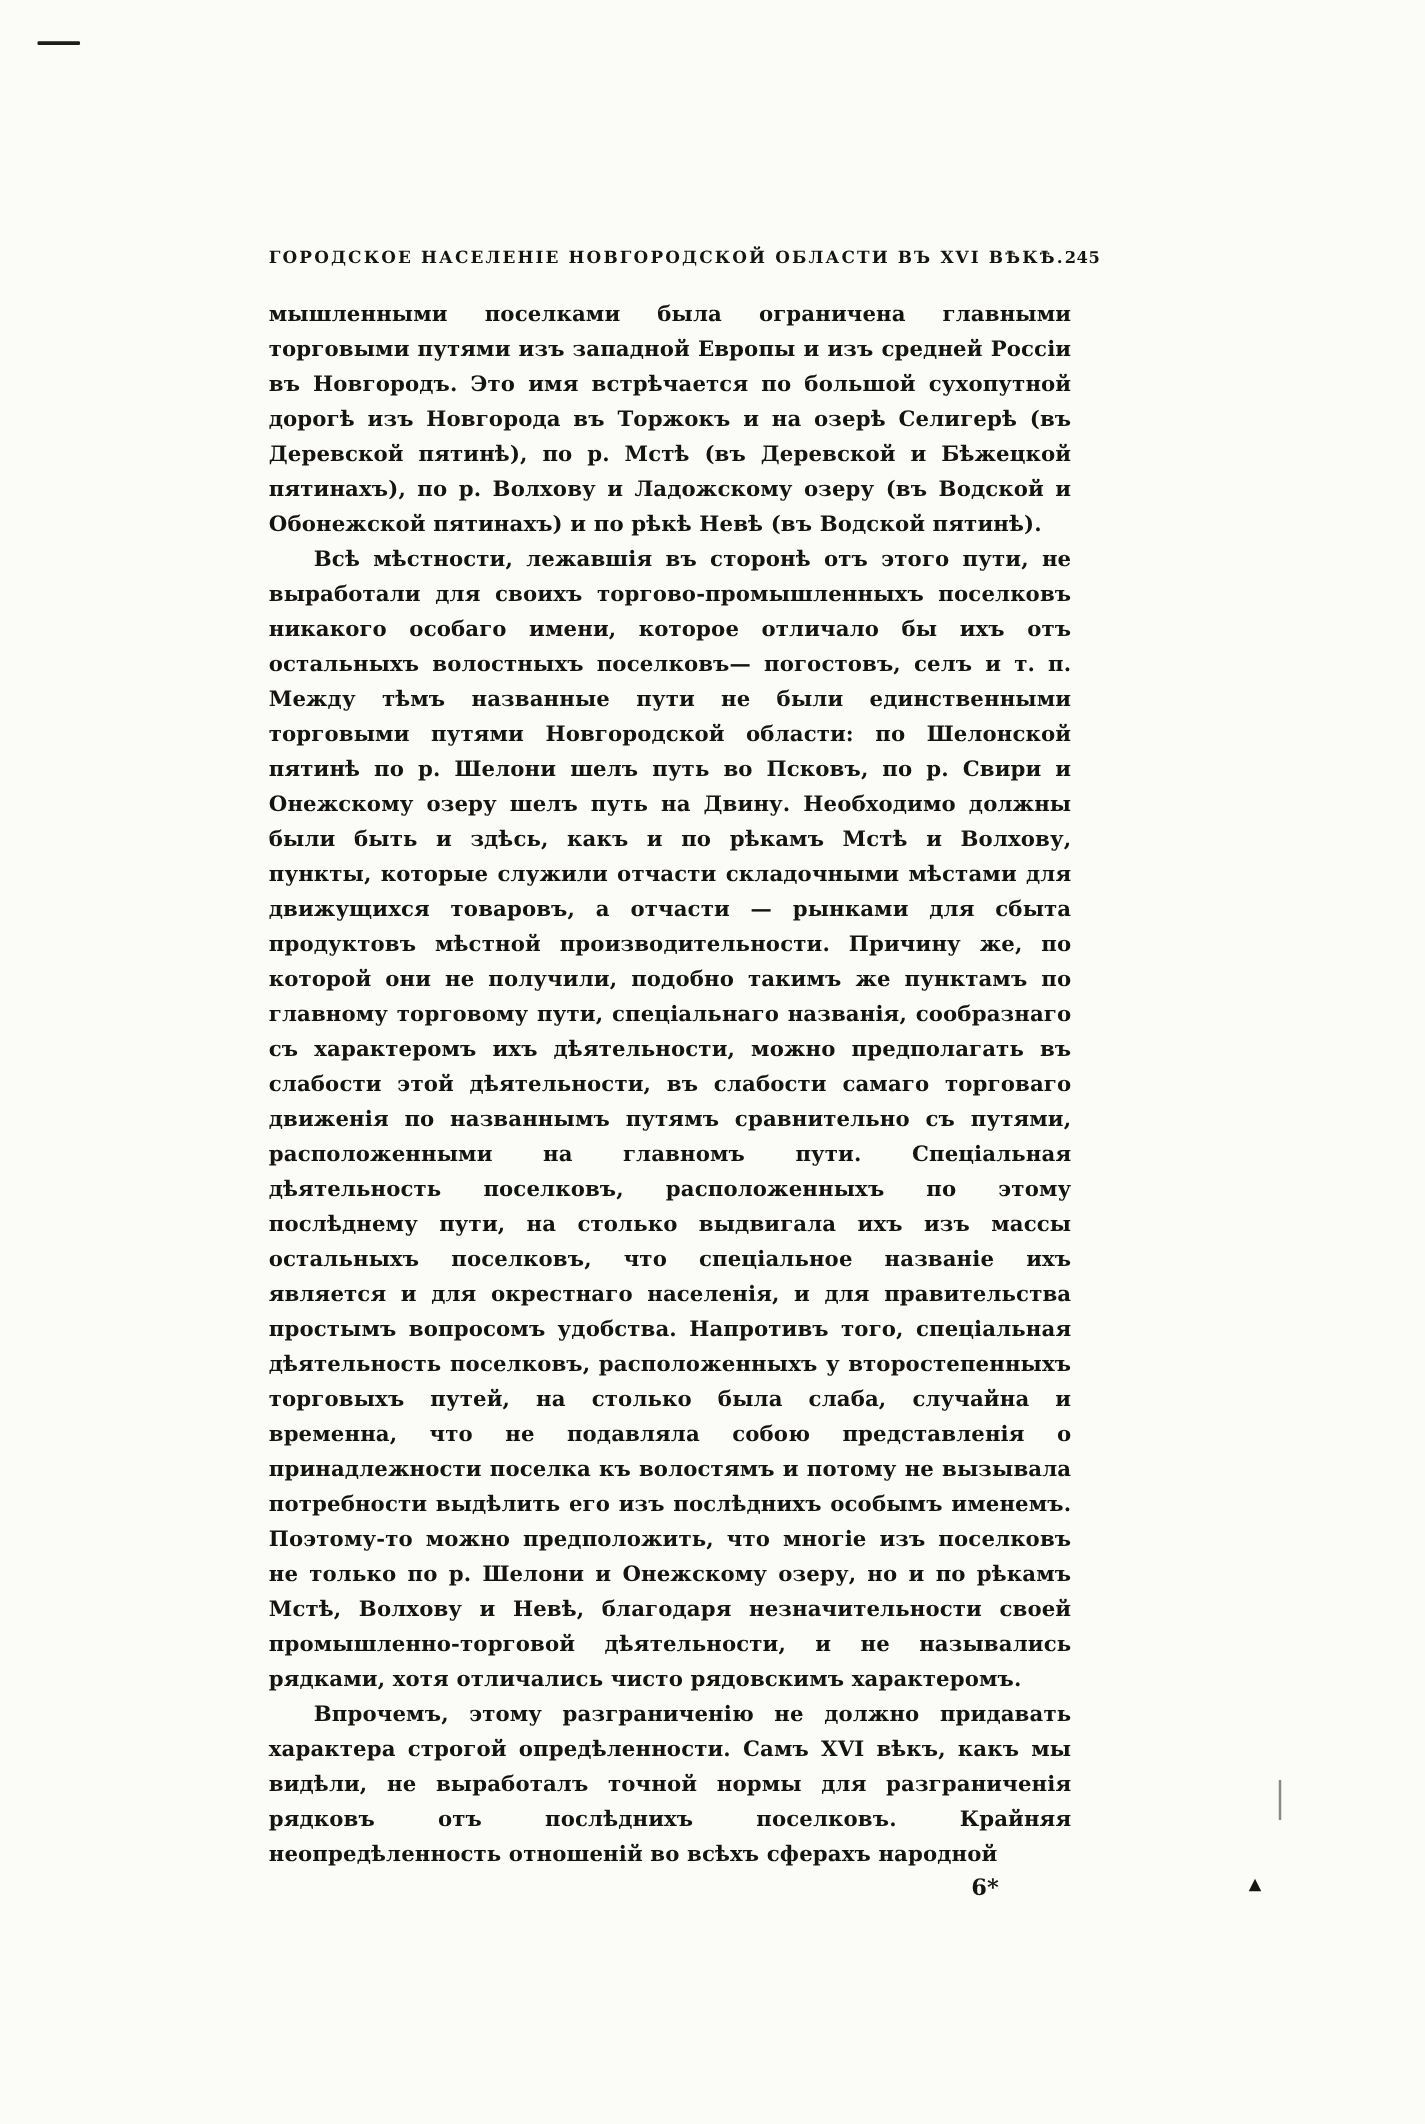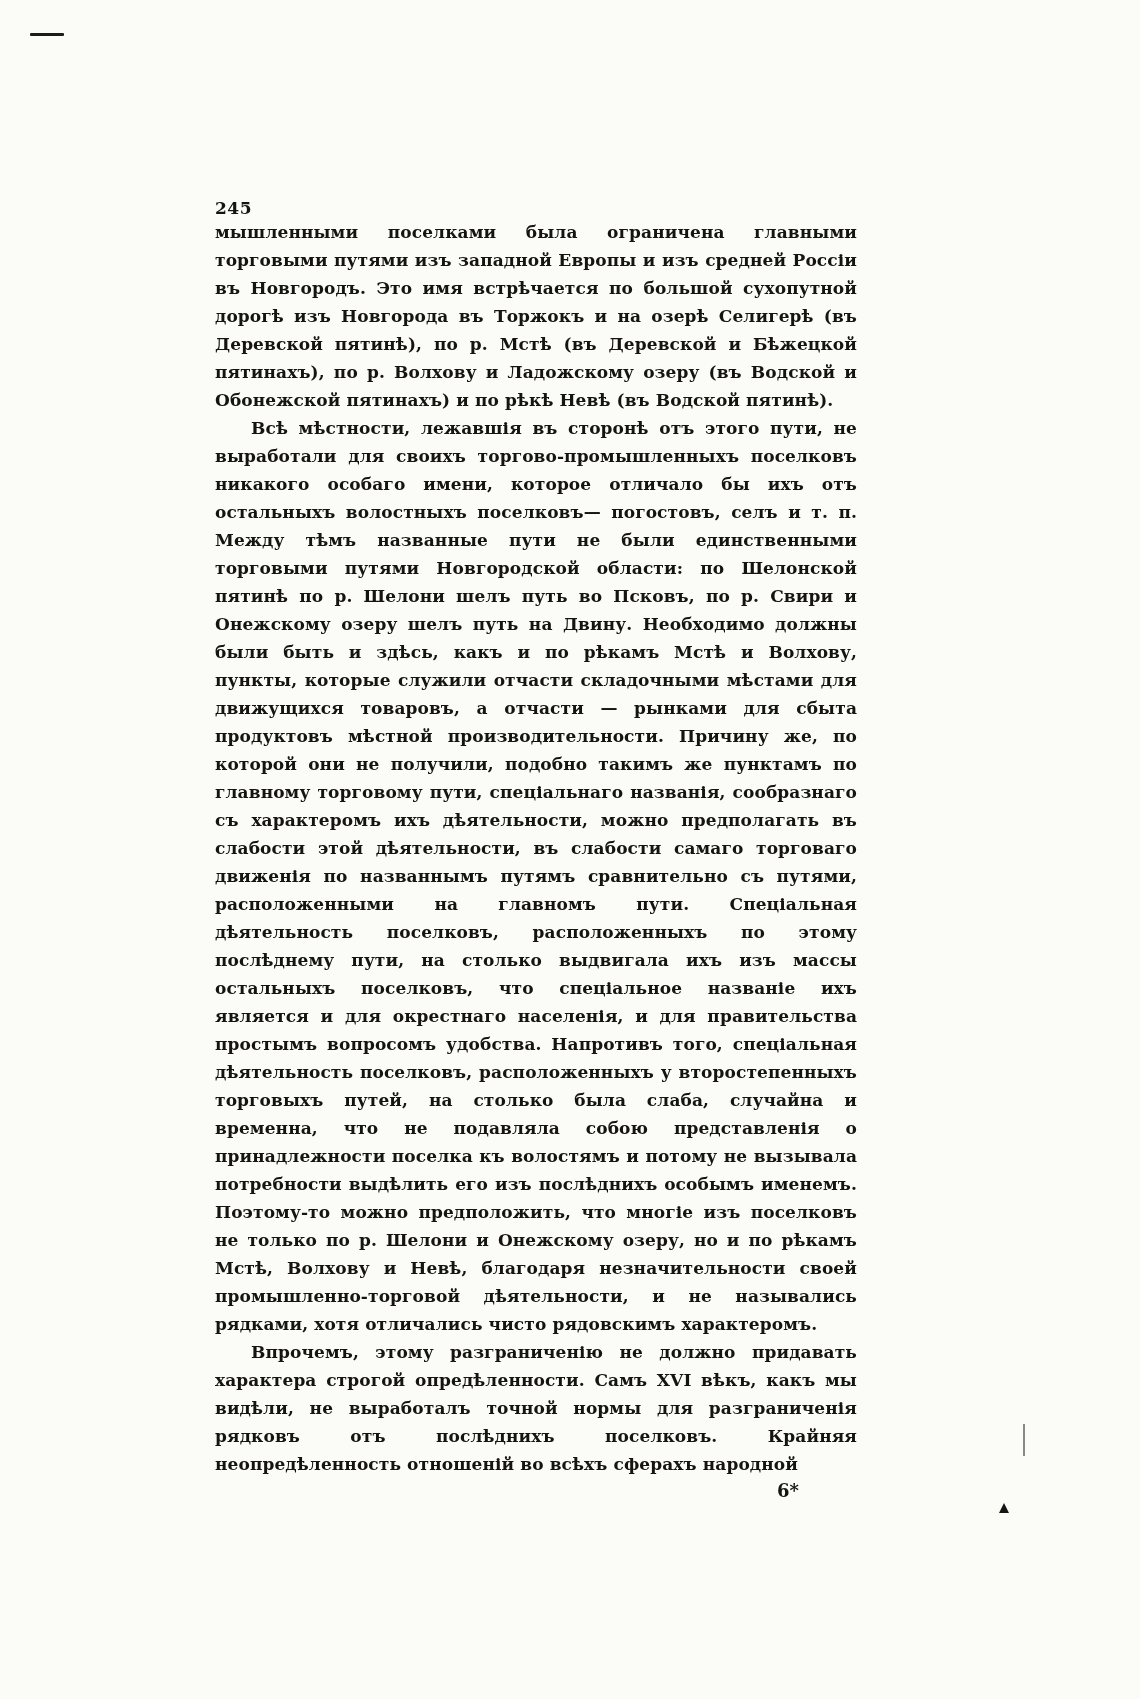--- a/index.html
+++ b/index.html
@@ -36,25 +36,26 @@
     justify-content: space-between;
     align-items: baseline;
     font-weight: bold;
   }
   .running-title {
     font-size: 13.5px;
     letter-spacing: 1.7px;
     white-space: nowrap;
   }
   .page-number {
-    font-size: 17px;
+    font-size: 13px;
     letter-spacing: 0.5px;
   }
 
   .body-text {
+    margin-top: 24px;
     font-size: 17px;
     font-weight: bold;
     line-height: 28px;
     text-align: justify;
     letter-spacing: 0.1px;
   }
   .body-text p { margin: 0; text-indent: 36px; }
   .body-text p.no-indent { text-indent: 0; }
 
   .sig-line {
@@ -84,20 +85,21 @@
 </head>
 <body>
 
 <div class="scan-page">
 
   <div class="corner-dash"></div>
 
   <div class="page-block">
 
     <div class="header-row">
+      <span class="running-title">ГОРОДСКОЕ НАСЕЛЕНІЕ НОВГОРОДСКОЙ ОБЛАСТИ ВЪ XVI ВѢКѢ.</span>
       <span class="page-number">245</span>
     </div>
 
     <div class="body-text">
       <p class="no-indent">мышленными поселками была ограничена главными торговыми путями изъ западной Европы и изъ средней Россіи въ Новгородъ. Это имя встрѣчается по большой сухопутной дорогѣ изъ Новгорода въ Торжокъ и на озерѣ Селигерѣ (въ Деревской пятинѣ), по р. Мстѣ (въ Деревской и Бѣжецкой пятинахъ), по р. Волхову и Ладожскому озеру (въ Водской и Обонежской пятинахъ) и по рѣкѣ Невѣ (въ Водской пятинѣ).</p>
       <p>Всѣ мѣстности, лежавшія въ сторонѣ отъ этого пути, не выработали для своихъ торгово-промышленныхъ поселковъ никакого особаго имени, которое отличало бы ихъ отъ остальныхъ волостныхъ поселковъ— погостовъ, селъ и т. п. Между тѣмъ названные пути не были единственными торговыми путями Новгородской области: по Шелонской пятинѣ по р. Шелони шелъ путь во Псковъ, по р. Свири и Онежскому озеру шелъ путь на Двину. Необходимо должны были быть и здѣсь, какъ и по рѣкамъ Мстѣ и Волхову, пункты, которые служили отчасти складочными мѣстами для движущихся товаровъ, а отчасти — рынками для сбыта продуктовъ мѣстной производительности. Причину же, по которой они не получили, подобно такимъ же пунктамъ по главному торговому пути, спеціальнаго названія, сообразнаго съ характеромъ ихъ дѣятельности, можно предполагать въ слабости этой дѣятельности, въ слабости самаго торговаго движенія по названнымъ путямъ сравнительно съ путями, расположенными на главномъ пути. Спеціальная дѣятельность поселковъ, расположенныхъ по этому послѣднему пути, на столько выдвигала ихъ изъ массы остальныхъ поселковъ, что спеціальное названіе ихъ является и для окрестнаго населенія, и для правительства простымъ вопросомъ удобства. Напротивъ того, спеціальная дѣятельность поселковъ, расположенныхъ у второстепенныхъ торговыхъ путей, на столько была слаба, случайна и временна, что не подавляла собою представленія о принадлежности поселка къ волостямъ и потому не вызывала потребности выдѣлить его изъ послѣднихъ особымъ именемъ. Поэтому-то можно предположить, что многіе изъ поселковъ не только по р. Шелони и Онежскому озеру, но и по рѣкамъ Мстѣ, Волхову и Невѣ, благодаря незначительности своей промышленно-торговой дѣятельности, и не назывались рядками, хотя отличались чисто рядовскимъ характеромъ.</p>
       <p>Впрочемъ, этому разграниченію не должно придавать характера строгой опредѣленности. Самъ XVI вѣкъ, какъ мы видѣли, не выработалъ точной нормы для разграниченія рядковъ отъ послѣднихъ поселковъ. Крайняя неопредѣленность отношеній во всѣхъ сферахъ народной</p>
     </div>
 
     <div class="sig-line">6*</div>

